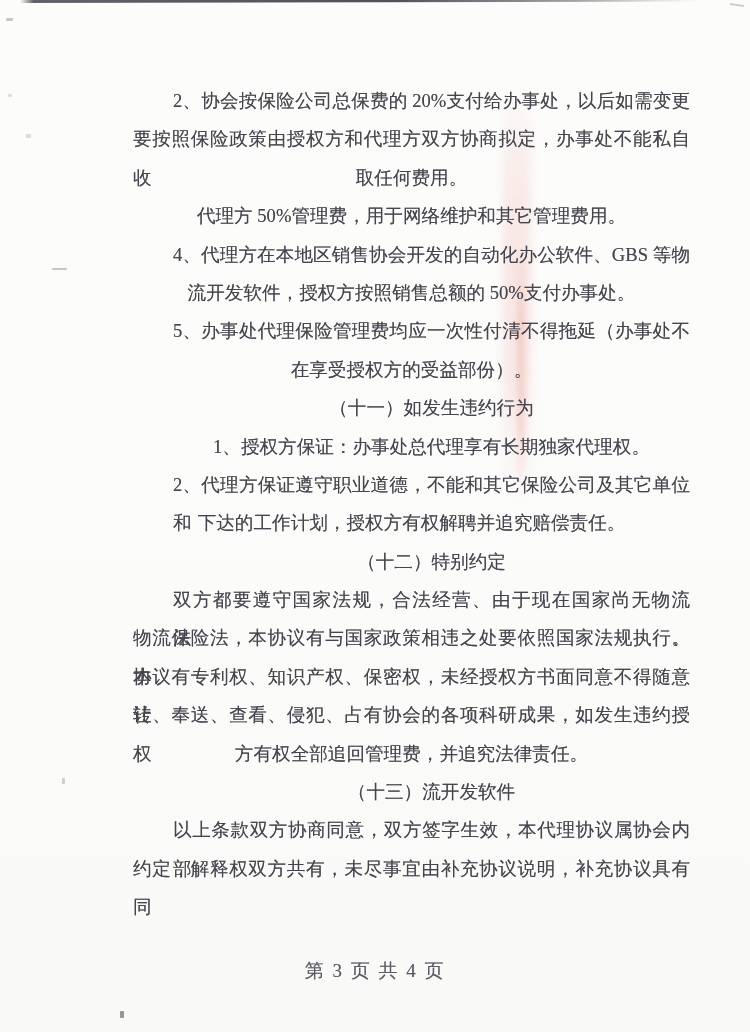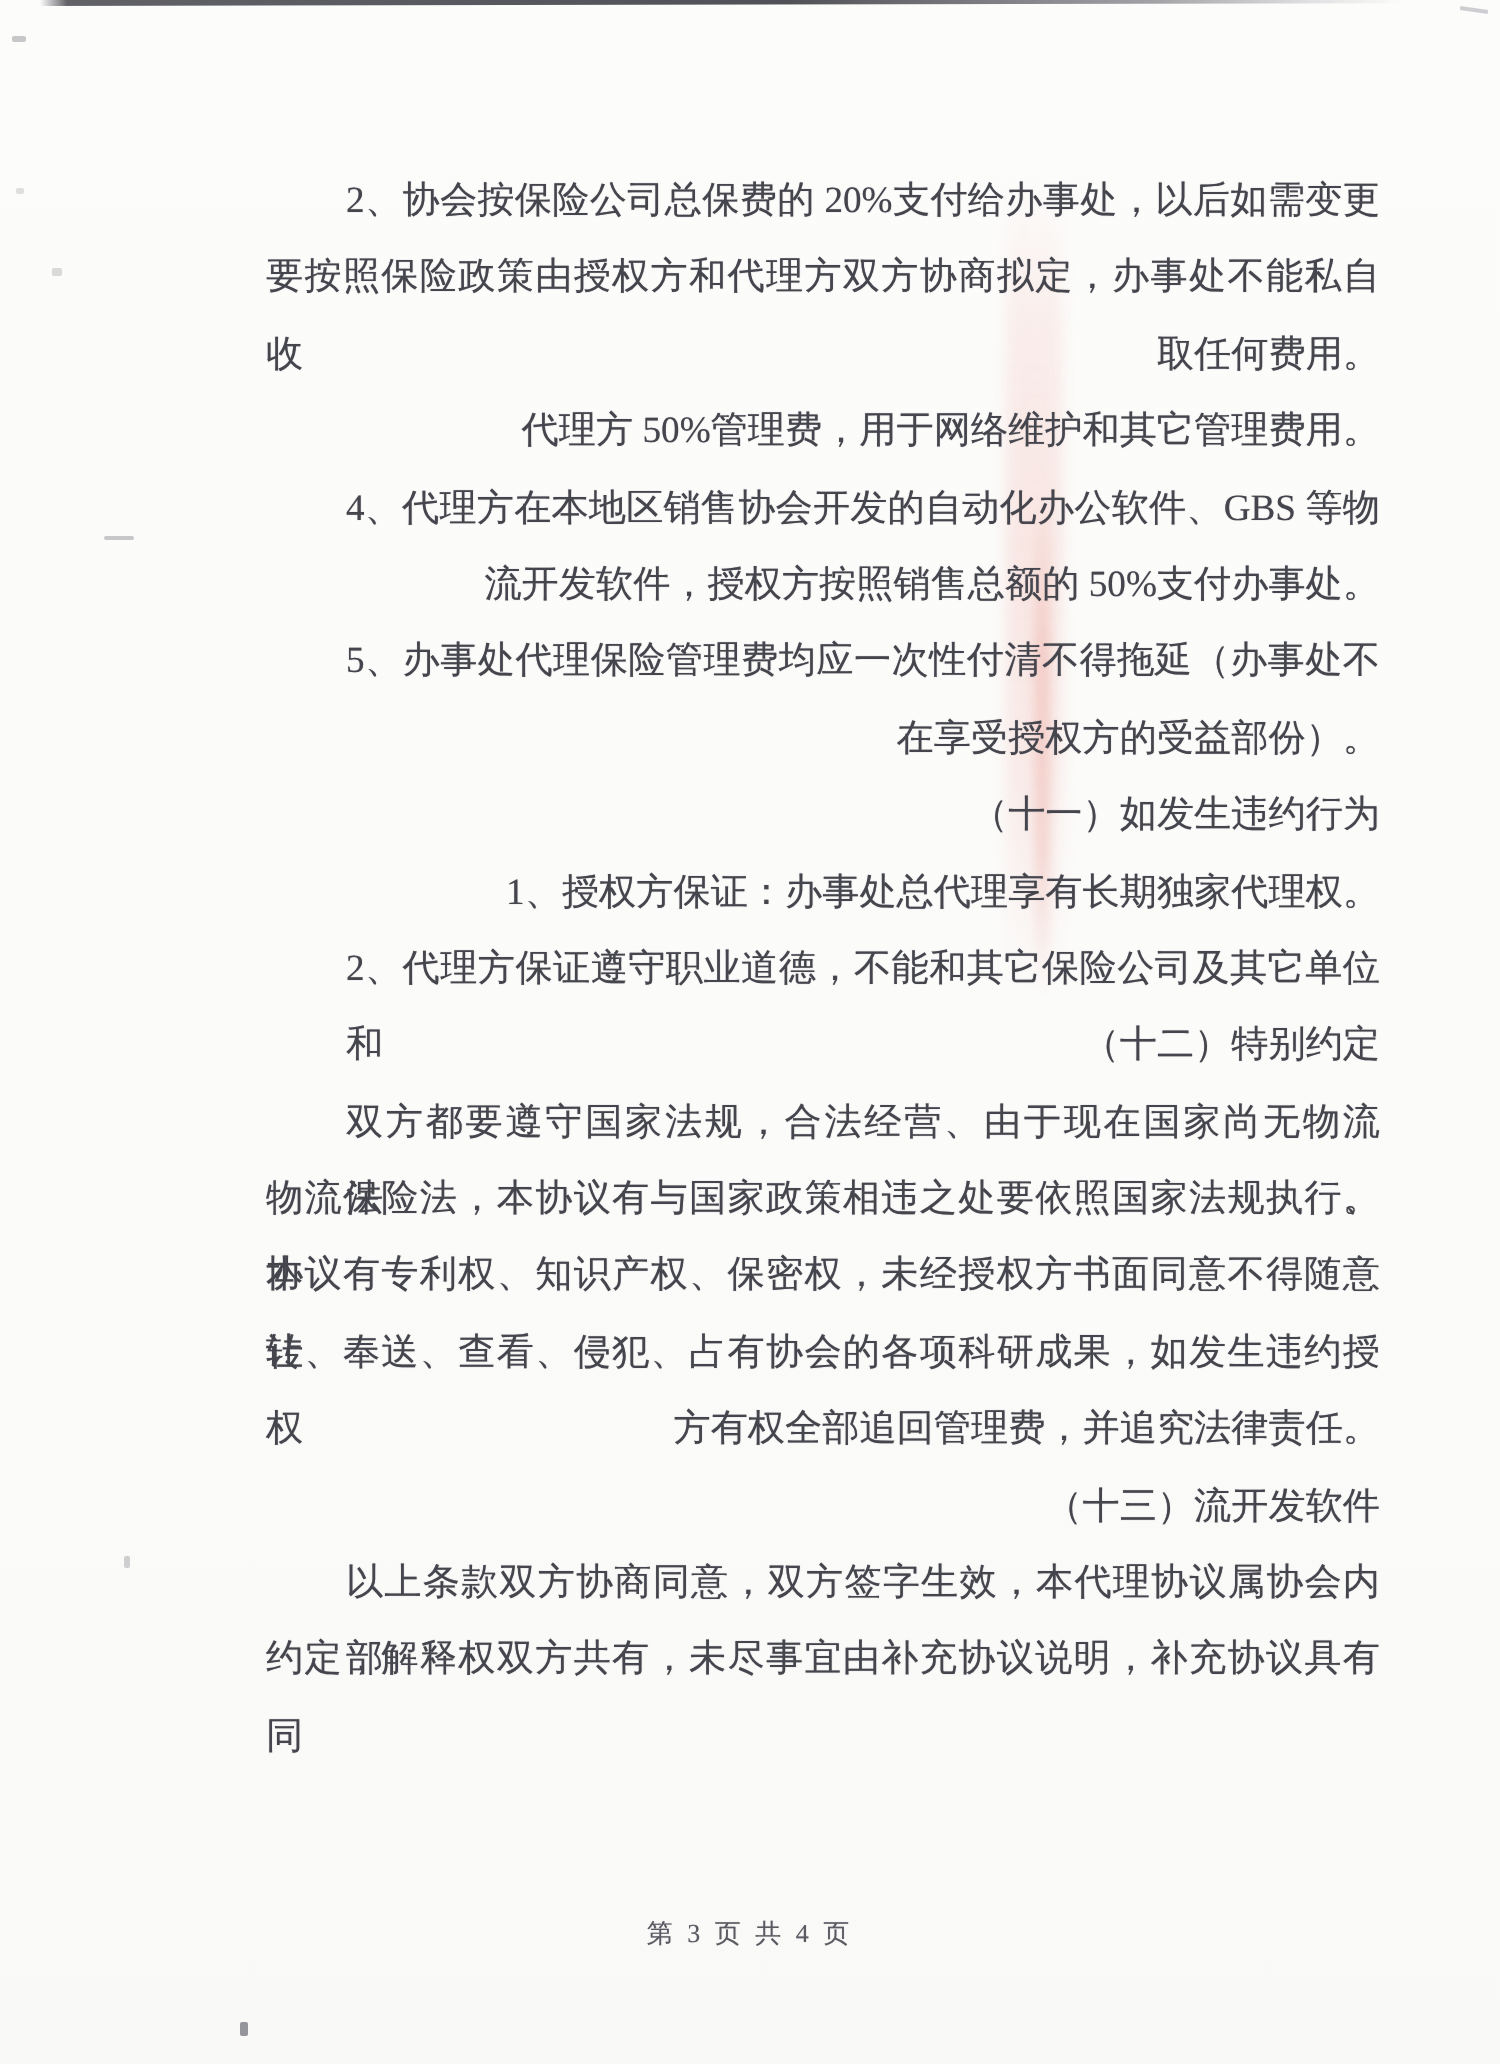--- a/index.html
+++ b/index.html
@@ -47,32 +47,32 @@
   
   .doc{
     position:absolute;left:133px;top:82px;width:557px;
     color:#45454d;
     text-shadow:0 0 .5px rgba(70,70,82,.55);
   }
   .line{
     height:38.4px;line-height:38.4px;
     font-size:18.6px;
     white-space:nowrap;
-    text-align:right;
+    text-align:center;
   }
   .line.just{
     white-space:normal;
     text-align:justify;
     text-align-last:justify;
   }
   .line.ind{padding-left:40px;}
   .footer{
     position:absolute;left:0;top:958px;width:750px;
     text-align:center;
-    font-size:13px;letter-spacing:2px;
+    font-size:19px;letter-spacing:2px;
     color:#5a5a62;
     text-shadow:0 0 .4px rgba(90,90,100,.5);
   }
 </style>
 </head>
 <body>
 
 <div class="page">
 
   <div class="edge-top"></div>
@@ -91,20 +91,21 @@
     <div class="line just">要按照保险政策由授权方和代理方双方协商拟定，办事处不能私自收</div>
     <div class="line">取任何费用。</div>
     <div class="line">代理方 50%管理费，用于网络维护和其它管理费用。</div>
     <div class="line ind just">4、代理方在本地区销售协会开发的自动化办公软件、GBS 等物</div>
     <div class="line">流开发软件，授权方按照销售总额的 50%支付办事处。</div>
     <div class="line ind just">5、办事处代理保险管理费均应一次性付清不得拖延（办事处不</div>
     <div class="line">在享受授权方的受益部份）。</div>
     <div class="line ind">（十一）如发生违约行为</div>
     <div class="line ind">1、授权方保证：办事处总代理享有长期独家代理权。</div>
     <div class="line ind just">2、代理方保证遵守职业道德，不能和其它保险公司及其它单位和</div>
+    <div class="line">下达的工作计划，授权方有权解聘并追究赔偿责任。</div>
     <div class="line ind">（十二）特别约定</div>
     <div class="line ind just">双方都要遵守国家法规，合法经营、由于现在国家尚无物流法、</div>
     <div class="line just">物流保险法，本协议有与国家政策相违之处要依照国家法规执行。本</div>
     <div class="line just">协议有专利权、知识产权、保密权，未经授权方书面同意不得随意转</div>
     <div class="line just">让、奉送、查看、侵犯、占有协会的各项科研成果，如发生违约授权</div>
     <div class="line">方有权全部追回管理费，并追究法律责任。</div>
     <div class="line ind">（十三）流开发软件</div>
     <div class="line ind just">以上条款双方协商同意，双方签字生效，本代理协议属协会内部</div>
     <div class="line just">约定，解释权双方共有，未尽事宜由补充协议说明，补充协议具有同</div>
   </div>

